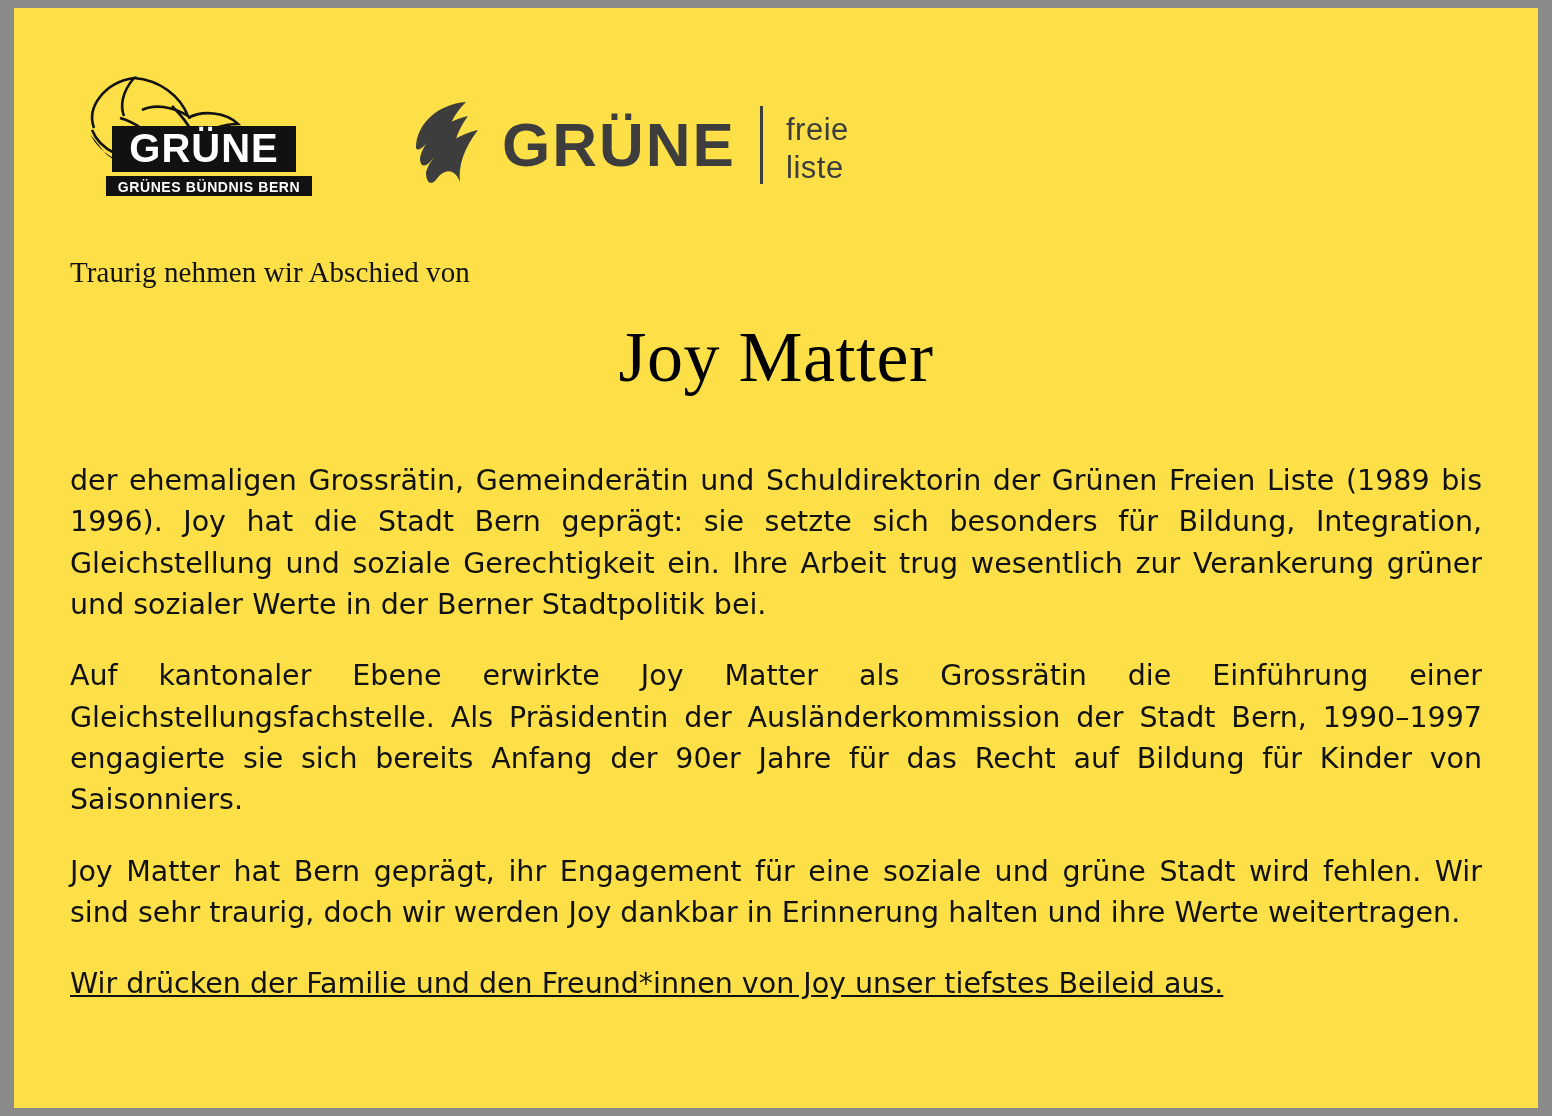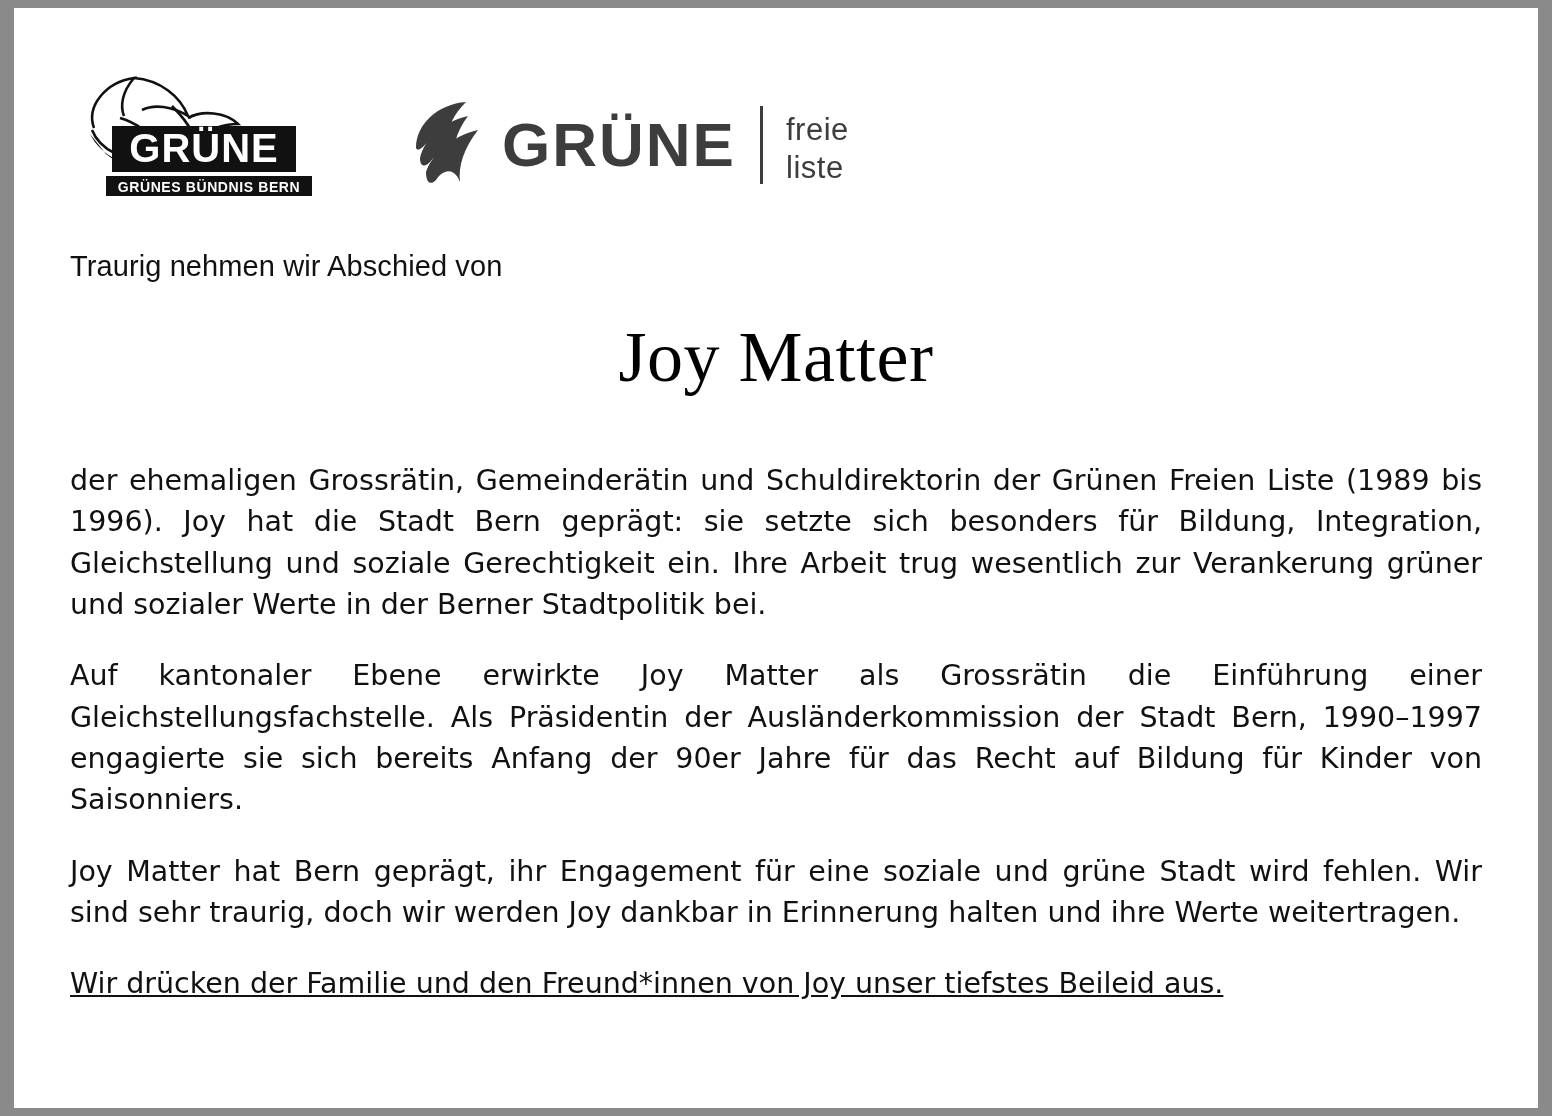--- a/index.html
+++ b/index.html
@@ -13,21 +13,21 @@
     font-family: "Liberation Sans", sans-serif;
     overflow: hidden;
   }
 
   .page {
     position: absolute;
     left: 14px;
     top: 8px;
     width: 1524px;
     height: 1100px;
-    background: #ffffff;
+    background: #fde047;
     box-sizing: border-box;
   }
 
   .inner {
     position: absolute;
     left: 56px;
     top: 44px;
     width: 1412px;
     height: 1010px;
   }
@@ -53,25 +53,25 @@
     top: 44px;
     width: 470px;
     height: 100px;
   }
   .gruene-logo svg { display: block; }
 
   
   .intro {
     position: absolute;
     left: 0;
-    top: 198px;
+    top: 204px;
     font-size: 29px;
     color: #111;
     letter-spacing: 0.1px;
-    font-family: Liberation Sans, sans-serif;
+    font-family: Liberation Serif, serif;
     font-weight: 400;
   }
 
   .name {
     position: absolute;
     left: 0;
     top: 268px;
     width: 1412px;
     text-align: center;
     font-family: "Liberation Serif", "DejaVu Serif", serif;

